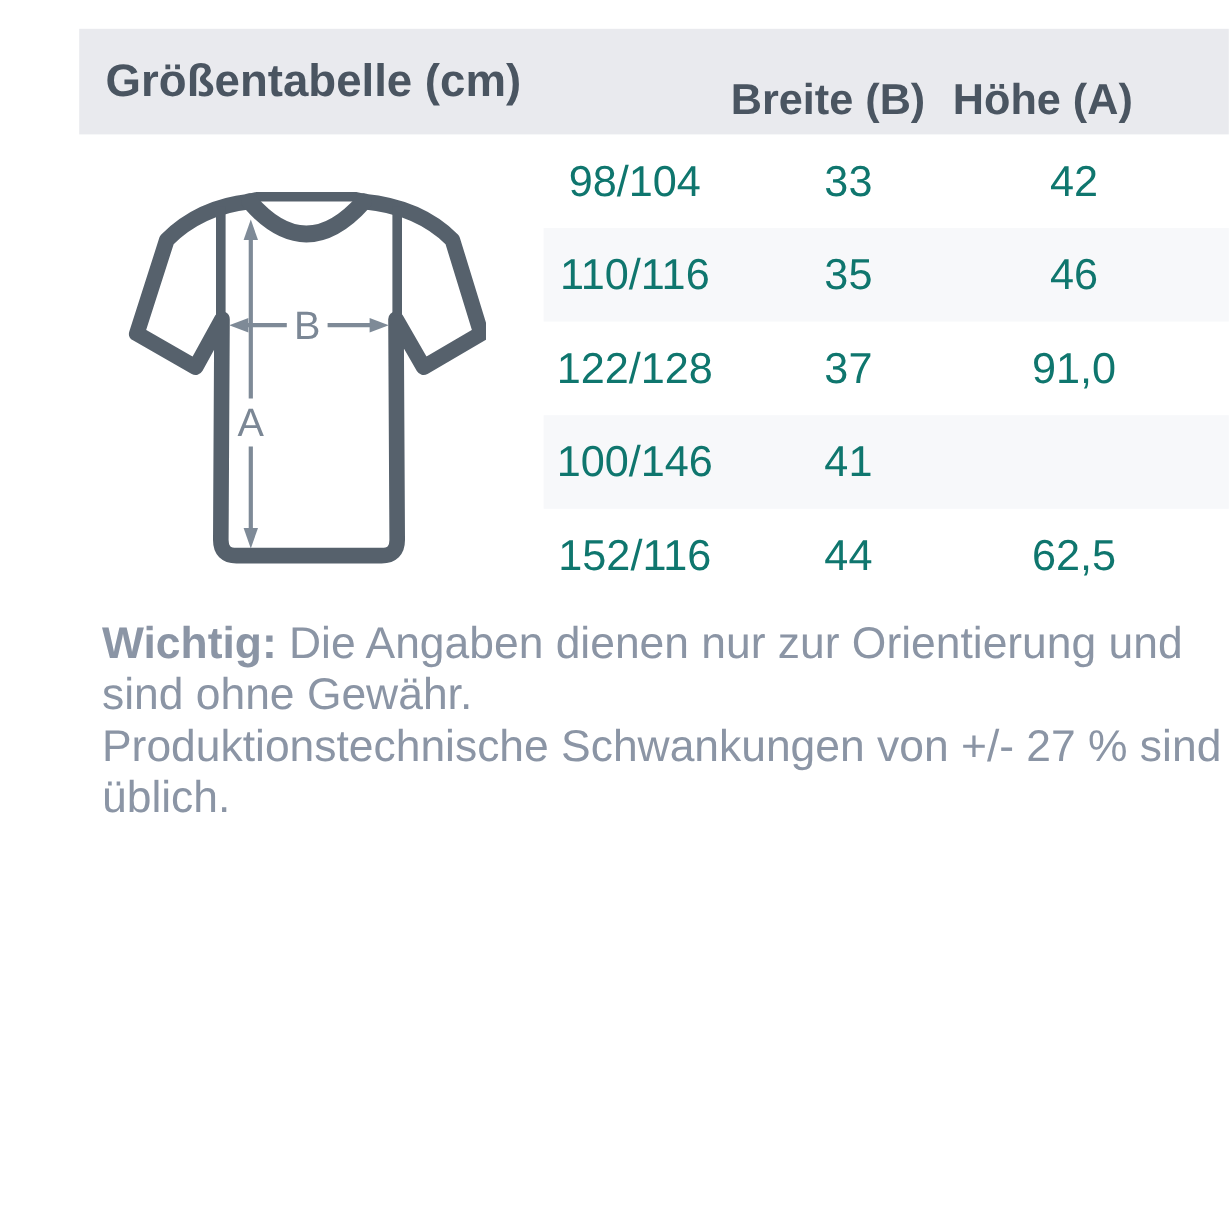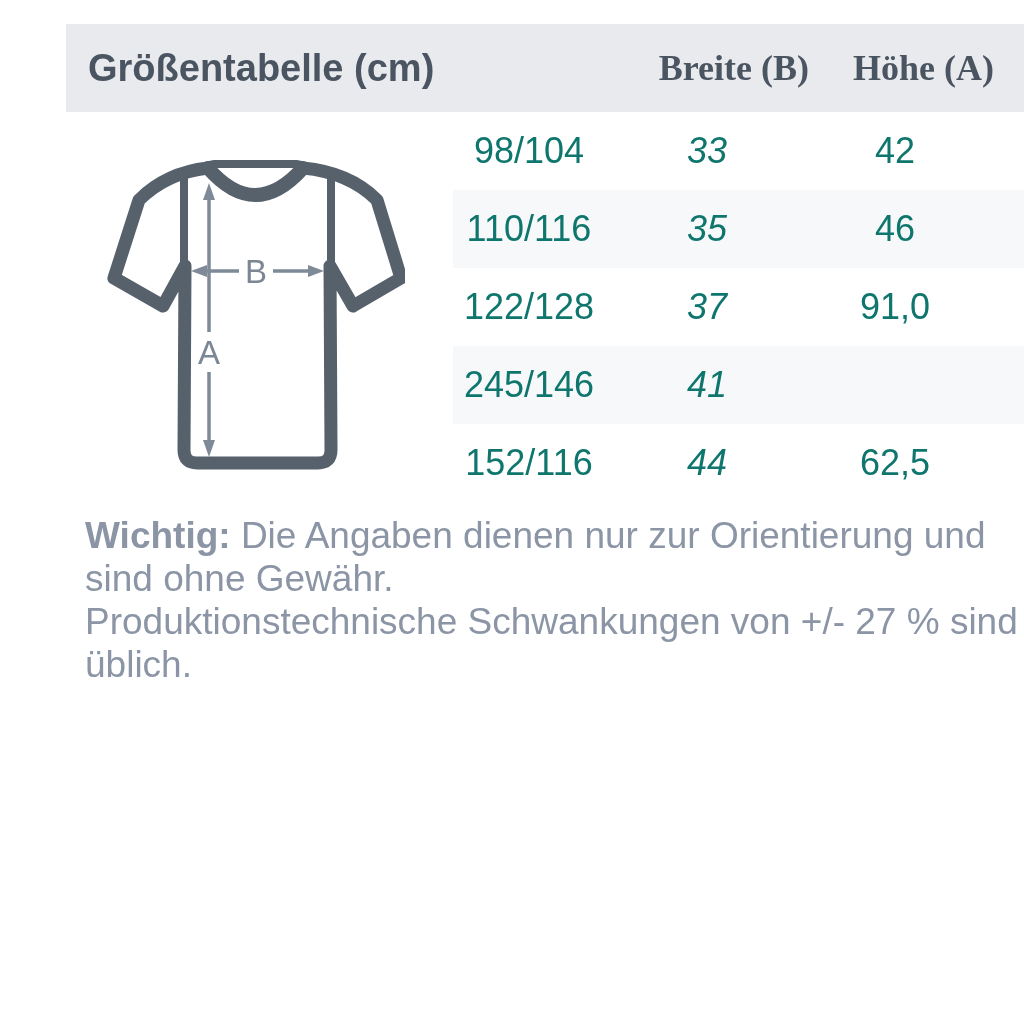--- a/index.html
+++ b/index.html
@@ -14,35 +14,35 @@
   
   .header-bar{
     position:absolute;left:21px;top:24px;width:981px;height:88px;
     background:#e9eaee;
   }
   .header-title{
     position:absolute;left:22px;top:0;height:88px;line-height:88px;
     font-size:38px;font-weight:bold;color:#4a5561;white-space:nowrap;
   }
   .col-head{
-    position:absolute;top:0;height:88px;line-height:88px;width:200px;
-    text-align:right;font-size:36px;font-weight:bold;color:#4a5561;white-space:nowrap;font-family:Liberation Serif, serif;
+    position:absolute;top:15px;height:88px;line-height:88px;width:200px;
+    text-align:left;font-size:36px;font-weight:bold;color:#4a5561;white-space:nowrap;
   }
   .col-head.breite{left:543px;}
   .col-head.hoehe{left:728px;}
   
   .rows{position:absolute;left:408px;top:112px;width:592px;}
   .row{
     display:flex;height:78px;align-items:center;
     font-size:36px;color:#0f766e;
   }
   .row.striped{background:#f7f8fa;}
   .cell{text-align:center;}
   .cell.size{width:152px;}
-  .cell.breite{width:204px;font-style:italic;}
+  .cell.breite{width:204px;}
   .cell.hoehe{width:172px;}
   
   .tee-svg{position:absolute;left:56px;top:160px;width:304px;height:316px;}
   
   .note{
     position:absolute;left:40px;top:514px;width:950px;
     font-size:37px;line-height:43px;color:#8b95a5;
   }
   .note b{font-weight:bold;color:#8b95a5;}
   .note .line{display:block;}
@@ -109,21 +109,21 @@
       <div class="cell size">110/116</div>
       <div class="cell breite">35</div>
       <div class="cell hoehe">46</div>
     </div>
     <div class="row">
       <div class="cell size">122/128</div>
       <div class="cell breite">37</div>
       <div class="cell hoehe">91,0</div>
     </div>
     <div class="row striped">
-      <div class="cell size">245/146</div>
+      <div class="cell size">100/146</div>
       <div class="cell breite">41</div>
     </div>
     <div class="row">
       <div class="cell size">152/116</div>
       <div class="cell breite">44</div>
       <div class="cell hoehe">62,5</div>
     </div>
   </div>
 
   <div class="note">

